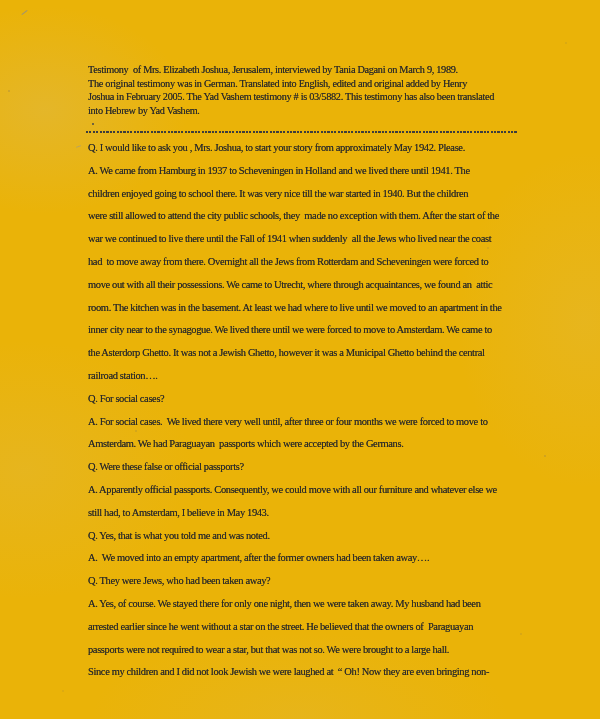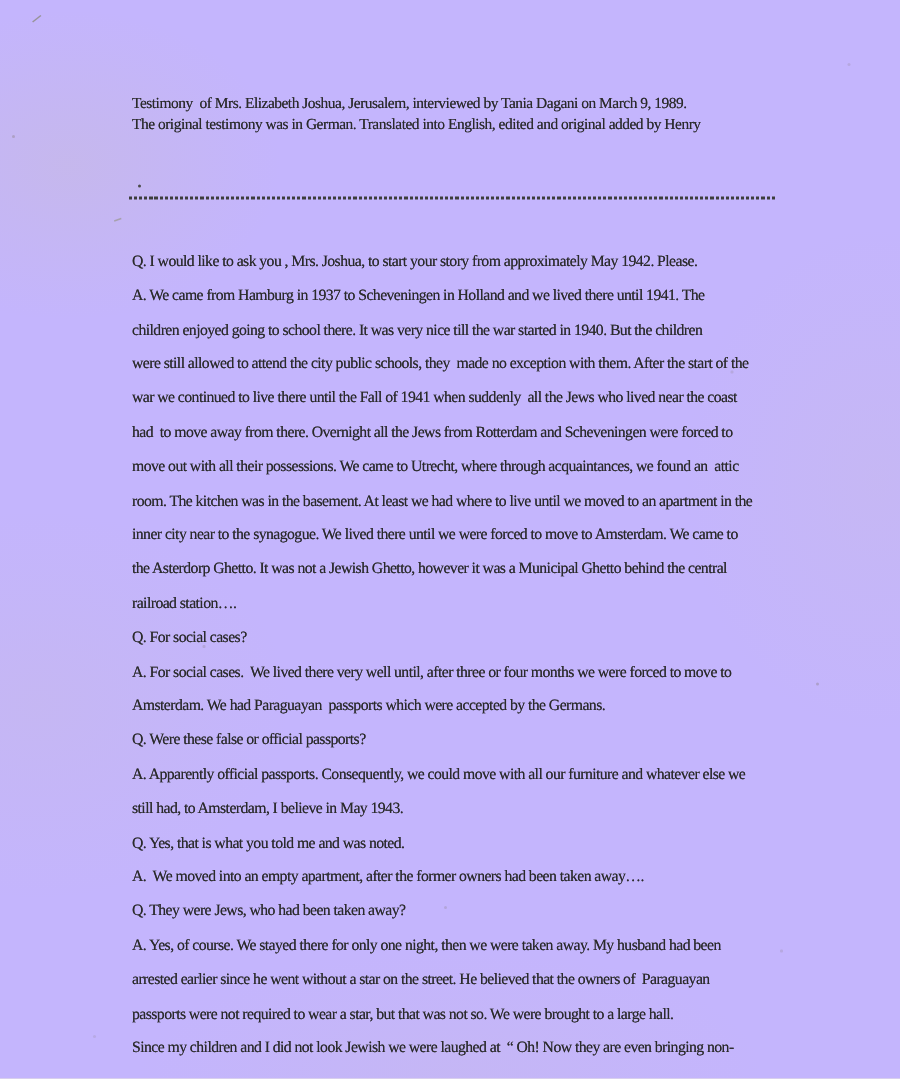--- a/index.html
+++ b/index.html
@@ -1,20 +1,20 @@
 <!DOCTYPE html>
 <html><head>
 <meta charset="utf-8">
 <style>
   html, body { margin: 0; padding: 0; background: #e8e6e1; }
   .page {
     position: relative;
     width: 600px;
     height: 719px;
-    background: #c4b5fd;
+    background: #eab308;
     overflow: hidden;
     font-family: "Liberation Serif", serif;
     color: #2b2b2b;
   }
   
   .page::before {
     content: "";
     position: absolute;
     inset: 0;
     pointer-events: none;
@@ -30,21 +30,21 @@
     top: 63px;
     font-size: 10.3px;
     line-height: 13.6px;
     letter-spacing: -0.32px;
     white-space: pre;
     text-shadow: 0 0 0.4px rgba(35,35,35,.75);
   }
   .doc-body {
     position: absolute;
     left: 88px;
-    top: 164px;
+    top: 137px;
     font-size: 10.5px;
     line-height: 22.8px;
     letter-spacing: -0.38px;
     white-space: pre;
     text-shadow: 0 0 0.4px rgba(35,35,35,.75);
   }
   .sep-dot {
     position: absolute;
     left: 92px;
     top: 123px;
@@ -91,21 +91,21 @@
   .s7 { left: 62px;  top: 690px; width: 2px; height: 2px; opacity:.5; }
   .s8 { left: 520px; top: 633px; width: 1.5px; height: 1.5px; opacity:.6; }
 </style>
 </head>
 <body>
 
 <div class="page">
 
   <div class="pen-mark"></div>
 
-  <div class="doc-header"><div>Testimony  of Mrs. Elizabeth Joshua, Jerusalem, interviewed by Tania Dagani on March 9, 1989.</div><div>The original testimony was in German. Translated into English, edited and original added by Henry</div></div>
+  <div class="doc-header"><div>Testimony  of Mrs. Elizabeth Joshua, Jerusalem, interviewed by Tania Dagani on March 9, 1989.</div><div>The original testimony was in German. Translated into English, edited and original added by Henry</div><div>Joshua in February 2005. The Yad Vashem testimony # is 03/5882. This testimony has also been translated</div><div>into Hebrew by Yad Vashem.</div></div>
 
   <div class="sep-dot"></div>
 
   <div class="dashed-line"></div>
 
   <div class="tick-mark"></div>
 
   <div class="doc-body"><div>Q. I would like to ask you , Mrs. Joshua, to start your story from approximately May 1942. Please.</div><div>A. We came from Hamburg in 1937 to Scheveningen in Holland and we lived there until 1941. The</div><div>children enjoyed going to school there. It was very nice till the war started in 1940. But the children</div><div>were still allowed to attend the city public schools, they  made no exception with them. After the start of the</div><div>war we continued to live there until the Fall of 1941 when suddenly  all the Jews who lived near the coast</div><div>had  to move away from there. Overnight all the Jews from Rotterdam and Scheveningen were forced to</div><div>move out with all their possessions. We came to Utrecht, where through acquaintances, we found an  attic</div><div>room. The kitchen was in the basement. At least we had where to live until we moved to an apartment in the</div><div>inner city near to the synagogue. We lived there until we were forced to move to Amsterdam. We came to</div><div>the Asterdorp Ghetto. It was not a Jewish Ghetto, however it was a Municipal Ghetto behind the central</div><div>railroad station….</div><div>Q. For social cases?</div><div>A. For social cases.  We lived there very well until, after three or four months we were forced to move to</div><div>Amsterdam. We had Paraguayan  passports which were accepted by the Germans.</div><div>Q. Were these false or official passports?</div><div>A. Apparently official passports. Consequently, we could move with all our furniture and whatever else we</div><div>still had, to Amsterdam, I believe in May 1943.</div><div>Q. Yes, that is what you told me and was noted.</div><div>A.  We moved into an empty apartment, after the former owners had been taken away….</div><div>Q. They were Jews, who had been taken away?</div><div>A. Yes, of course. We stayed there for only one night, then we were taken away. My husband had been</div><div>arrested earlier since he went without a star on the street. He believed that the owners of  Paraguayan</div><div>passports were not required to wear a star, but that was not so. We were brought to a large hall.</div><div>Since my children and I did not look Jewish we were laughed at  “ Oh! Now they are even bringing non-</div></div>
 
   <div class="speck s1"></div>

